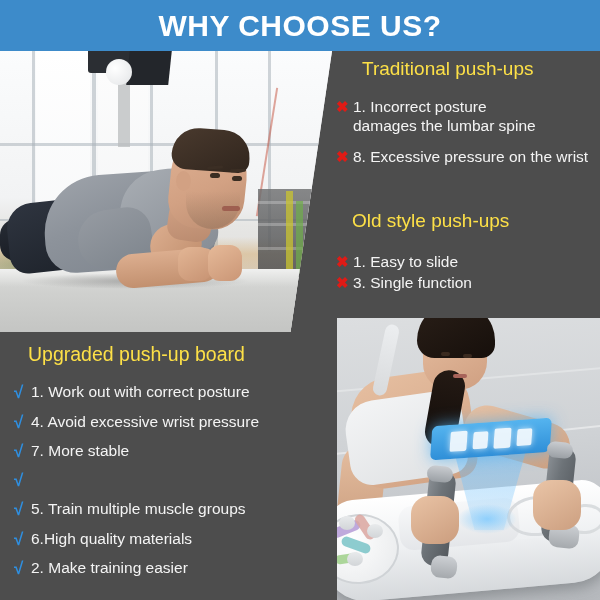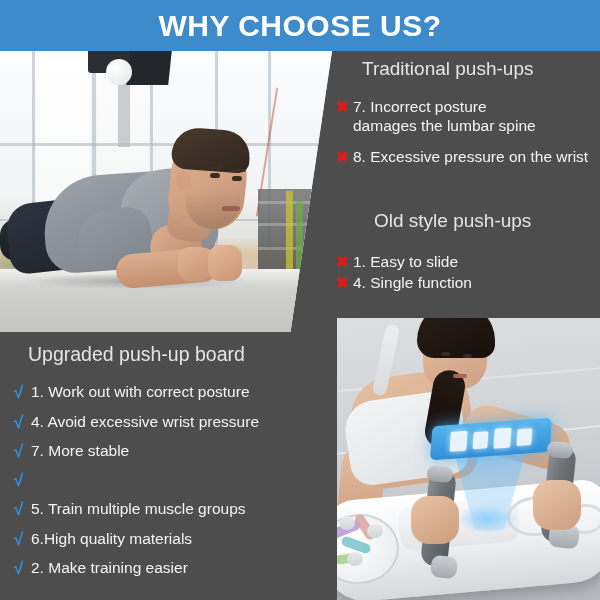--- a/index.html
+++ b/index.html
@@ -137,25 +137,25 @@
     background:linear-gradient(150deg,#e6ba99,#ca9676);}
   .m-shadow{position:absolute;left:20px;top:222px;width:230px;height:16px;border-radius:50%;
     background:radial-gradient(ellipse,rgba(90,90,90,.40),rgba(90,90,90,0) 70%);}
 
   
   .panel-trad{position:absolute;left:336px;top:58px;width:264px;}
   .panel-old{position:absolute;left:336px;top:210px;width:264px;}
   .panel-up{position:absolute;left:14px;top:343px;width:320px;}
 
   .sec-title{
-    color:#e5e5e5;font-size:19px;font-weight:400;line-height:1.2;
+    color:#fde047;font-size:19px;font-weight:400;line-height:1.2;
     white-space:nowrap;
   }
   .panel-trad .sec-title{margin-left:26px;}
-  .panel-old .sec-title{margin-left:38px;}
+  .panel-old .sec-title{margin-left:16px;}
   .panel-up .sec-title{margin-left:14px;font-size:19.5px;}
 
   .plist{list-style:none;margin:0;padding:0;}
   .pitem{
     display:flex;align-items:flex-start;
     color:#f4f4f4;font-size:15.5px;line-height:1.22;
     margin-bottom:2px;white-space:pre-line;
   }
   .mark{
     flex:0 0 auto;width:17px;text-align:left;font-weight:bold;
@@ -325,40 +325,40 @@
         <div class="m-fist2"></div>
       </div>
     </div>
   </div>
 
   <div class="panel-trad">
     <div class="sec-title">Traditional push-ups</div>
     <ul class="plist">
       <li class="pitem">
         <span class="mark mark-x">✖</span>
-        <span class="ptext">7. Incorrect posture
+        <span class="ptext">1. Incorrect posture
     damages the lumbar spine</span>
       </li>
       <li class="pitem">
         <span class="mark mark-x">✖</span>
         <span class="ptext">8. Excessive pressure on the wrist</span>
       </li>
     </ul>
   </div>
 
   <div class="panel-old">
     <div class="sec-title">Old style push-ups</div>
     <ul class="plist">
       <li class="pitem">
         <span class="mark mark-x">✖</span>
         <span class="ptext">1. Easy to slide</span>
       </li>
       <li class="pitem">
         <span class="mark mark-x">✖</span>
-        <span class="ptext">4. Single function</span>
+        <span class="ptext">3. Single function</span>
       </li>
     </ul>
   </div>
 
   <div class="panel-up">
     <div class="sec-title">Upgraded push-up board</div>
     <ul class="plist">
       <li class="pitem">
         <span class="mark mark-check">√</span>
         <span class="ptext">1. Work out with correct posture</span>

